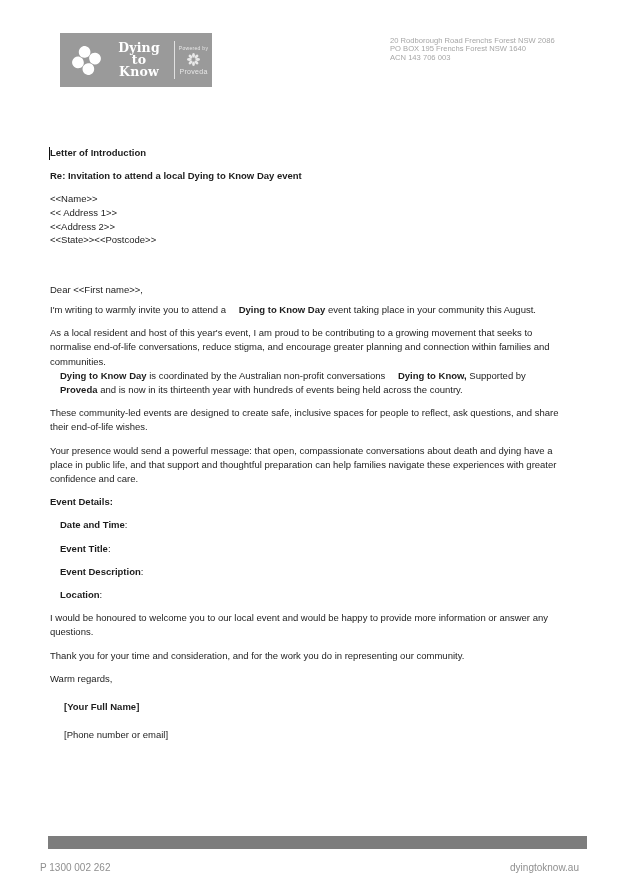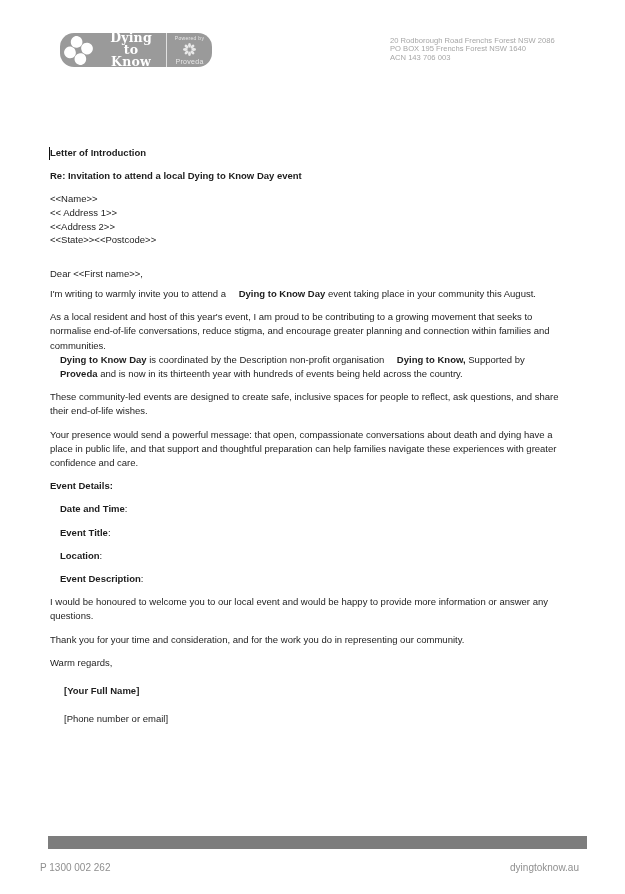--- a/index.html
+++ b/index.html
@@ -8,42 +8,42 @@
     --muted-text:#a6a6a6;
     --footer-text:#8f8f8f;
     --body-text:#1d1d1d;
   }
   *{box-sizing:border-box;}
   html,body{margin:0;padding:0;background:#ffffff;}
   body{width:625px;height:894px;font-family:"Liberation Sans",sans-serif;color:var(--body-text);}
   .page{position:relative;width:625px;height:894px;background:#ffffff;overflow:hidden;}
 
   
-  .logo{position:absolute;left:60px;top:33px;width:152px;height:34px;background:var(--logo-gray);
-        display:flex;align-items:center;padding-left:0;border-radius:14px;}
+  .logo{position:absolute;left:60px;top:33px;width:152px;height:54px;background:var(--logo-gray);
+        display:flex;align-items:center;padding-left:8px;}
   .pinwheel{flex:0 0 auto;margin-right:5px;}
   .brand{width:58px;text-align:center;color:#ffffff;font-family:"DejaVu Serif",serif;
          font-weight:bold;font-size:12.5px;line-height:12px;letter-spacing:.2px;}
   .logo-divider{height:38px;border-left:1px solid rgba(255,255,255,.7);margin-left:6px;}
   .powered{flex:1;display:flex;flex-direction:column;align-items:center;justify-content:center;
            color:#e8e8e8;gap:1px;}
   .powered-by{font-size:5px;letter-spacing:.3px;}
   .partner{font-size:7px;letter-spacing:.3px;}
 
   .org-address{position:absolute;left:390px;top:37px;font-size:7.6px;line-height:8.4px;
                color:var(--muted-text);}
 
   
   .doc{position:absolute;left:50px;top:146px;width:519px;font-size:9.5px;line-height:14.2px;}
   .doc p{margin:0 0 9px;}
   .doc .b{font-weight:700;}
   .doc b{font-weight:700;padding-left:10px;}
   .caret{position:absolute;left:-1px;top:1px;width:1.4px;height:13px;background:#111111;}
   .recips p{margin:0;line-height:13.6px;}
-  .recips{margin-bottom:20px;}
+  .recips{margin-bottom:36px;}
   .salutation{margin-bottom:6px !important;}
   .tight{margin-bottom:0 !important;}
   .closing{margin-bottom:14px !important;}
   .sig p{margin:14px;}
 
   
   .footer-bar{position:absolute;left:48px;top:836px;width:539px;height:13px;
               background:var(--footer-bar-gray);}
   .footer-row{position:absolute;left:40px;top:862px;width:539px;display:flex;
               justify-content:space-between;align-items:center;font-size:10px;
@@ -106,31 +106,31 @@
       <p>&lt;&lt; Address 1&gt;&gt;</p>
       <p>&lt;&lt;Address 2&gt;&gt;</p>
       <p>&lt;&lt;State&gt;&gt;&lt;&lt;Postcode&gt;&gt;</p>
     </div>
 
     <p class="salutation">Dear &lt;&lt;First name&gt;&gt;,</p>
 
     <p><span>I'm writing to warmly invite you to attend a </span><b>Dying to Know Day</b><span> event taking place in your community this August.</span></p>
 
     <p class="tight">As a local resident and host of this year's event, I am proud to be contributing to a growing movement that seeks to normalise end-of-life conversations, reduce stigma, and encourage greater planning and connection within families and communities.</p>
-    <p><b>Dying to Know Day</b><span> is coordinated by the Description non-profit organisation </span><b>Dying to Know,</b><span> Supported by </span><b>Proveda</b><span> and is now in its thirteenth year with hundreds of events being held across the country.</span></p>
+    <p><b>Dying to Know Day</b><span> is coordinated by the Australian non-profit conversations </span><b>Dying to Know,</b><span> Supported by </span><b>Proveda</b><span> and is now in its thirteenth year with hundreds of events being held across the country.</span></p>
 
     <p>These community-led events are designed to create safe, inclusive spaces for people to reflect, ask questions, and share their end-of-life wishes.</p>
 
     <p>Your presence would send a powerful message: that open, compassionate conversations about death and dying have a place in public life, and that support and thoughtful preparation can help families navigate these experiences with greater confidence and care.</p>
 
     <p class="b">Event Details:</p>
     <p><b>Date and Time</b><span>:</span></p>
     <p><b>Event Title</b><span>:</span></p>
+    <p><b>Event Description</b><span>:</span></p>
     <p><b>Location</b><span>:</span></p>
-    <p><b>Event Description</b><span>:</span></p>
 
     <p>I would be honoured to welcome you to our local event and would be happy to provide more information or answer any questions.</p>
     <p>Thank you for your time and consideration, and for the work you do in representing our community.</p>
 
     <p class="closing">Warm regards,</p>
 
     <div class="sig">
       <p class="b">[Your Full Name]</p>
       <p>[Phone number or email]</p>
     </div>

